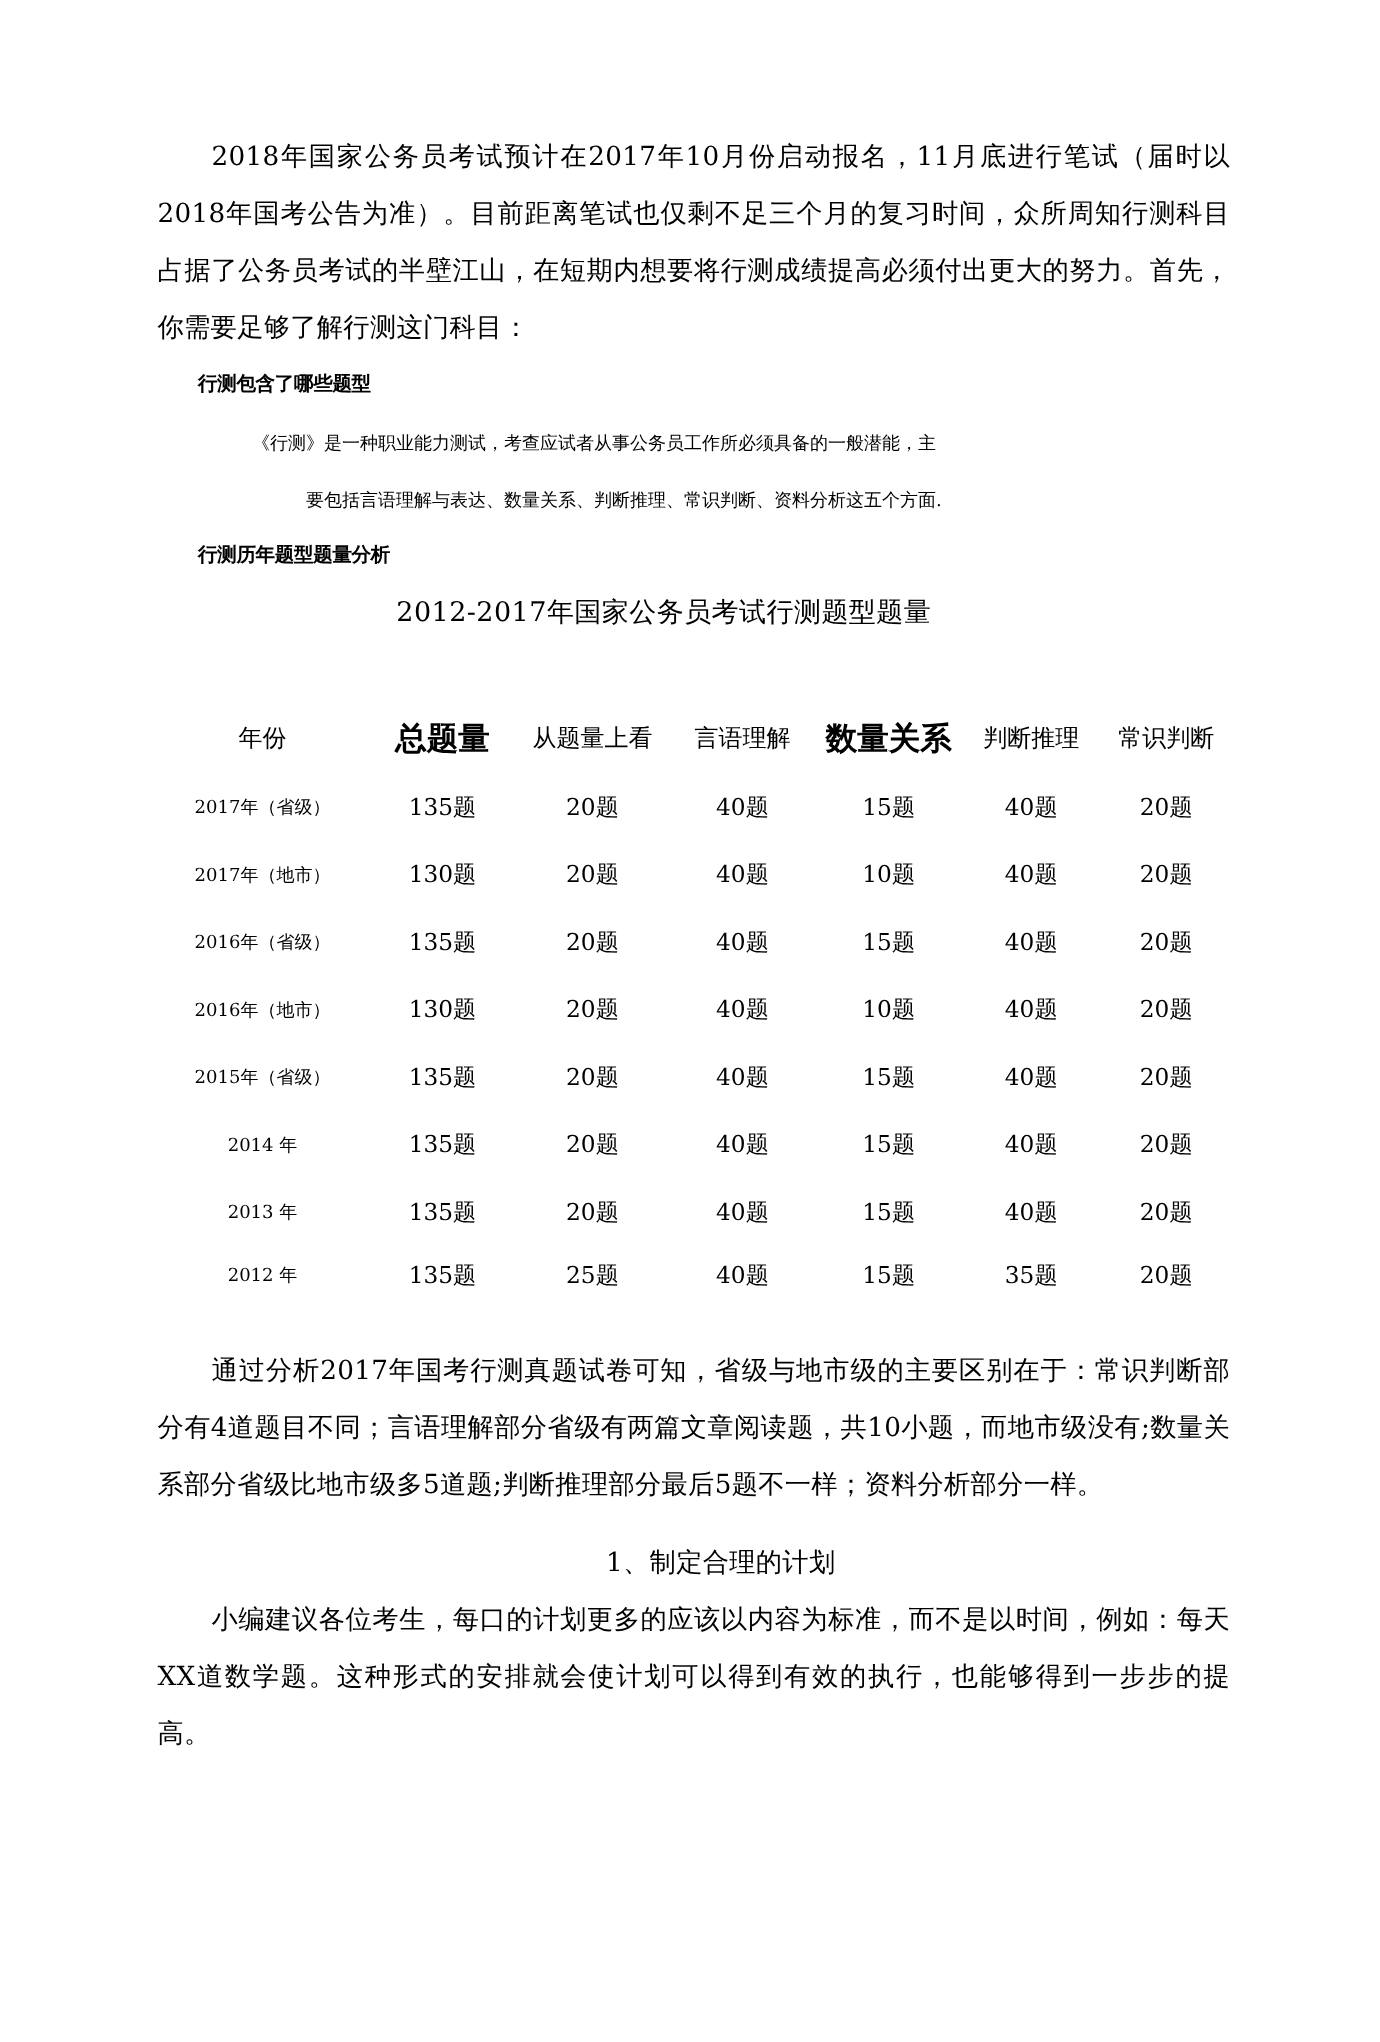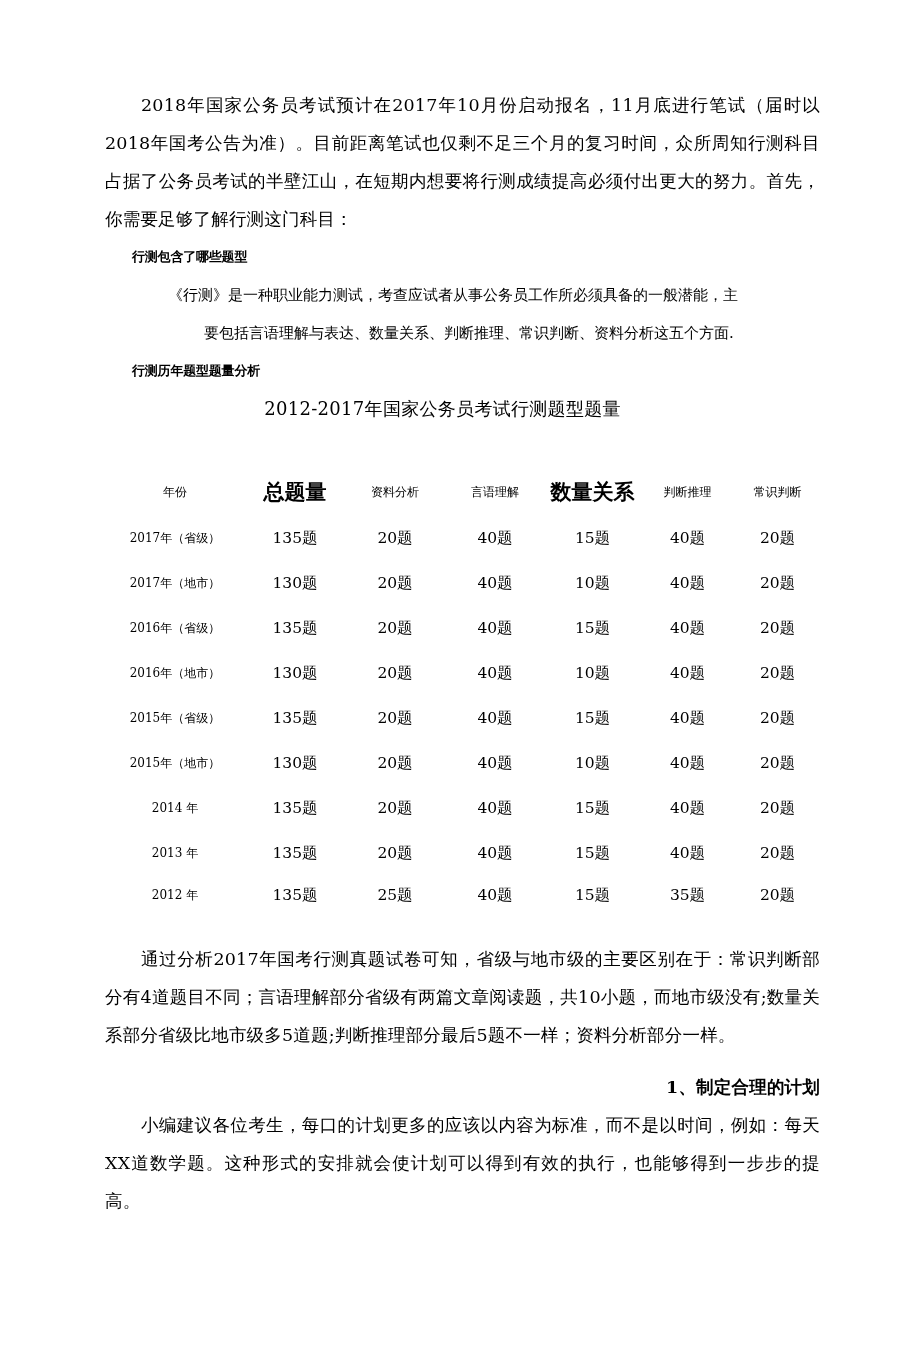--- a/index.html
+++ b/index.html
@@ -29,36 +29,36 @@
   
   .para {
     font-size: 17.5px;
     line-height: 38px;
     text-align: justify;
     text-justify: inter-ideograph;
     margin: 0;
     letter-spacing: 0.2px;
   }
   .para.indent2 { text-indent: 36px; }
-  .para.tight { text-align: right; font-weight: bold; }
+  .para.tight { text-align: center; }
 
   
   .heading {
     font-family: "DejaVu Sans", "Liberation Sans", sans-serif;
     font-weight: bold;
     font-size: 13px;
     line-height: 38px;
     margin: 0;
     padding-left: 27px;
     letter-spacing: -0.2px;
   }
 
   
   .para-hang {
-    font-size: 15px;
+    font-size: 12px;
     line-height: 38px;
     margin: 0;
     padding-left: 27px;
   }
   .para-hang .l1 { display: block; text-indent: 36px; }
   .para-hang .l2 { display: block; padding-left: 72px; }
 
   
   .table-title {
     font-size: 18px;
@@ -93,21 +93,21 @@
     border: none;
     text-align: center;
     vertical-align: middle;
     padding: 0;
     font-weight: normal;
     height: 45px;
     white-space: nowrap;
   }
   table.qtable thead th {
     height: 48px;
-    font-size: 12px;
+    font-size: 16px;
   }
   table.qtable thead th.bold {
     font-family: "DejaVu Sans", "Liberation Sans", sans-serif;
     font-weight: bold;
     font-size: 21px;
   }
   table.qtable tbody tr.last td { height: 38px; }
   table.qtable tbody td.yearcell { font-size: 12px; }
 </style>
 </head>
@@ -138,21 +138,21 @@
           <col class="c-cs">
           <col class="c-yy">
         <col class="c-sl">
           <col class="c-pd">
           <col class="c-zl">
       </colgroup>
       <thead>
         <tr>
           <th>年份</th>
           <th class="bold">总题量</th>
-          <th>资料分析</th>
+          <th>从题量上看</th>
           <th>言语理解</th>
           <th class="bold">数量关系</th>
           <th>判断推理</th>
           <th>常识判断</th>
         </tr>
       </thead>
       <tbody>
         <tr>
           <td class="yearcell">2017年（省级）</td>
           <td>135题</td>
@@ -192,29 +192,20 @@
         <tr>
           <td class="yearcell">2015年（省级）</td>
           <td>135题</td>
           <td>20题</td>
           <td>40题</td>
           <td>15题</td>
           <td>40题</td>
           <td>20题</td>
         </tr>
         <tr>
-          <td class="yearcell">2015年（地市）</td>
-          <td>130题</td>
-          <td>20题</td>
-          <td>40题</td>
-          <td>10题</td>
-          <td>40题</td>
-          <td>20题</td>
-        </tr>
-        <tr>
           <td class="yearcell">2014 年</td>
           <td>135题</td>
           <td>20题</td>
           <td>40题</td>
           <td>15题</td>
           <td>40题</td>
           <td>20题</td>
         </tr>
         <tr>
           <td class="yearcell">2013 年</td>

